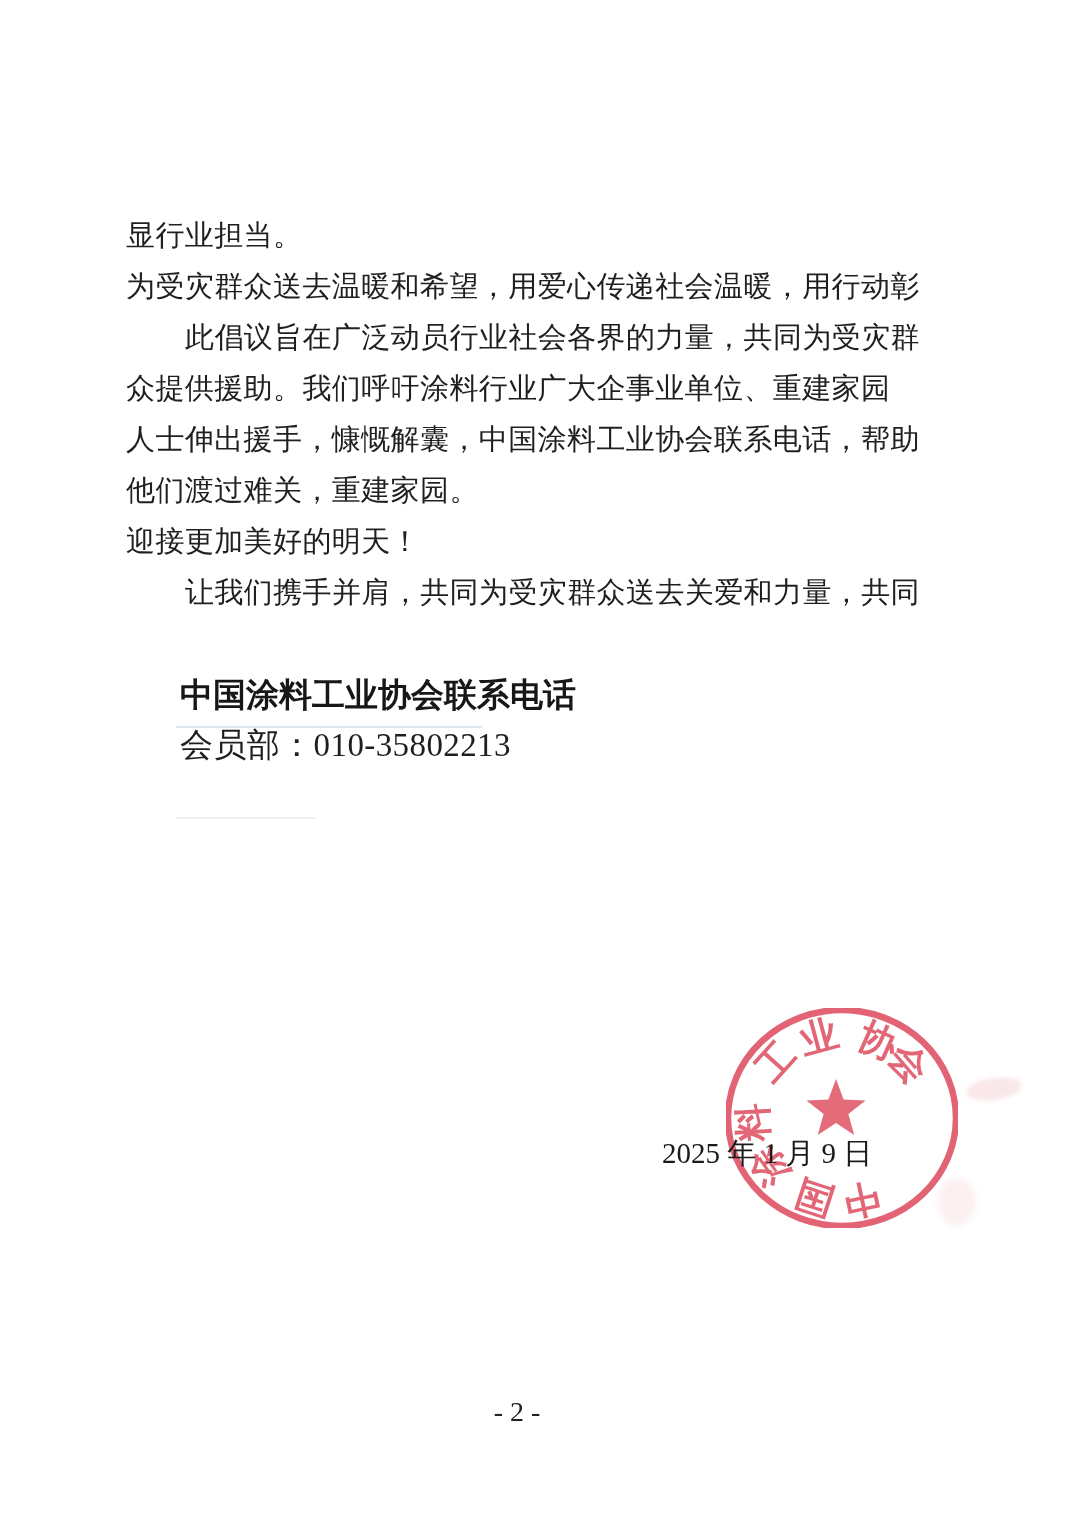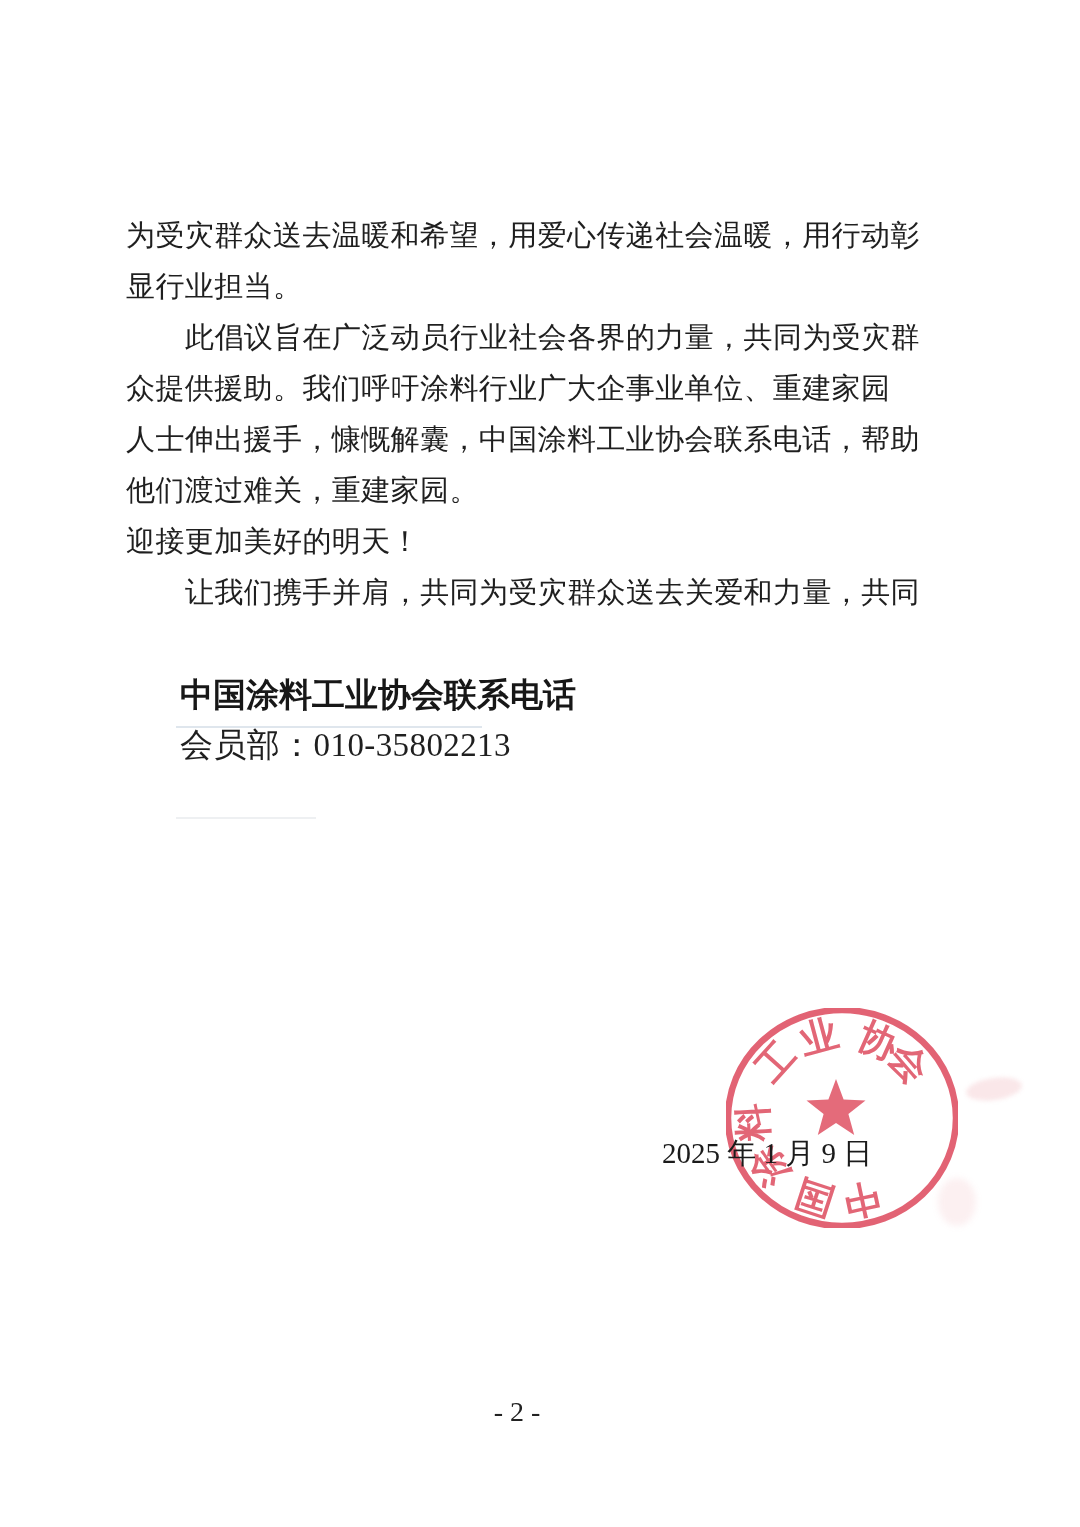--- a/index.html
+++ b/index.html
@@ -60,22 +60,22 @@
                background:rgba(226,104,118,0.16);filter:blur(2px);transform:rotate(-8deg);}
   .artifact.a4{left:938px;top:1178px;width:38px;height:48px;border-radius:50%;
                background:rgba(226,110,122,0.10);filter:blur(3px);}
 </style>
 </head>
 <body>
 
 <div class="page">
 
   <section class="body-text">
+    <div class="line">显行业担当。</div>
     <div class="line">为受灾群众送去温暖和希望，用爱心传递社会温暖，用行动彰</div>
-    <div class="line">显行业担当。</div>
     <div class="line indent">此倡议旨在广泛动员行业社会各界的力量，共同为受灾群</div>
     <div class="line">众提供援助。我们呼吁涂料行业广大企事业单位、重建家园</div>
     <div class="line">人士伸出援手，慷慨解囊，中国涂料工业协会联系电话，帮助</div>
     <div class="line">他们渡过难关，重建家园。</div>
     <div class="line">迎接更加美好的明天！</div>
     <div class="line indent">让我们携手并肩，共同为受灾群众送去关爱和力量，共同</div>
   </section>
 
   <section class="contact">
     <div class="contact-title">中国涂料工业协会联系电话</div>

